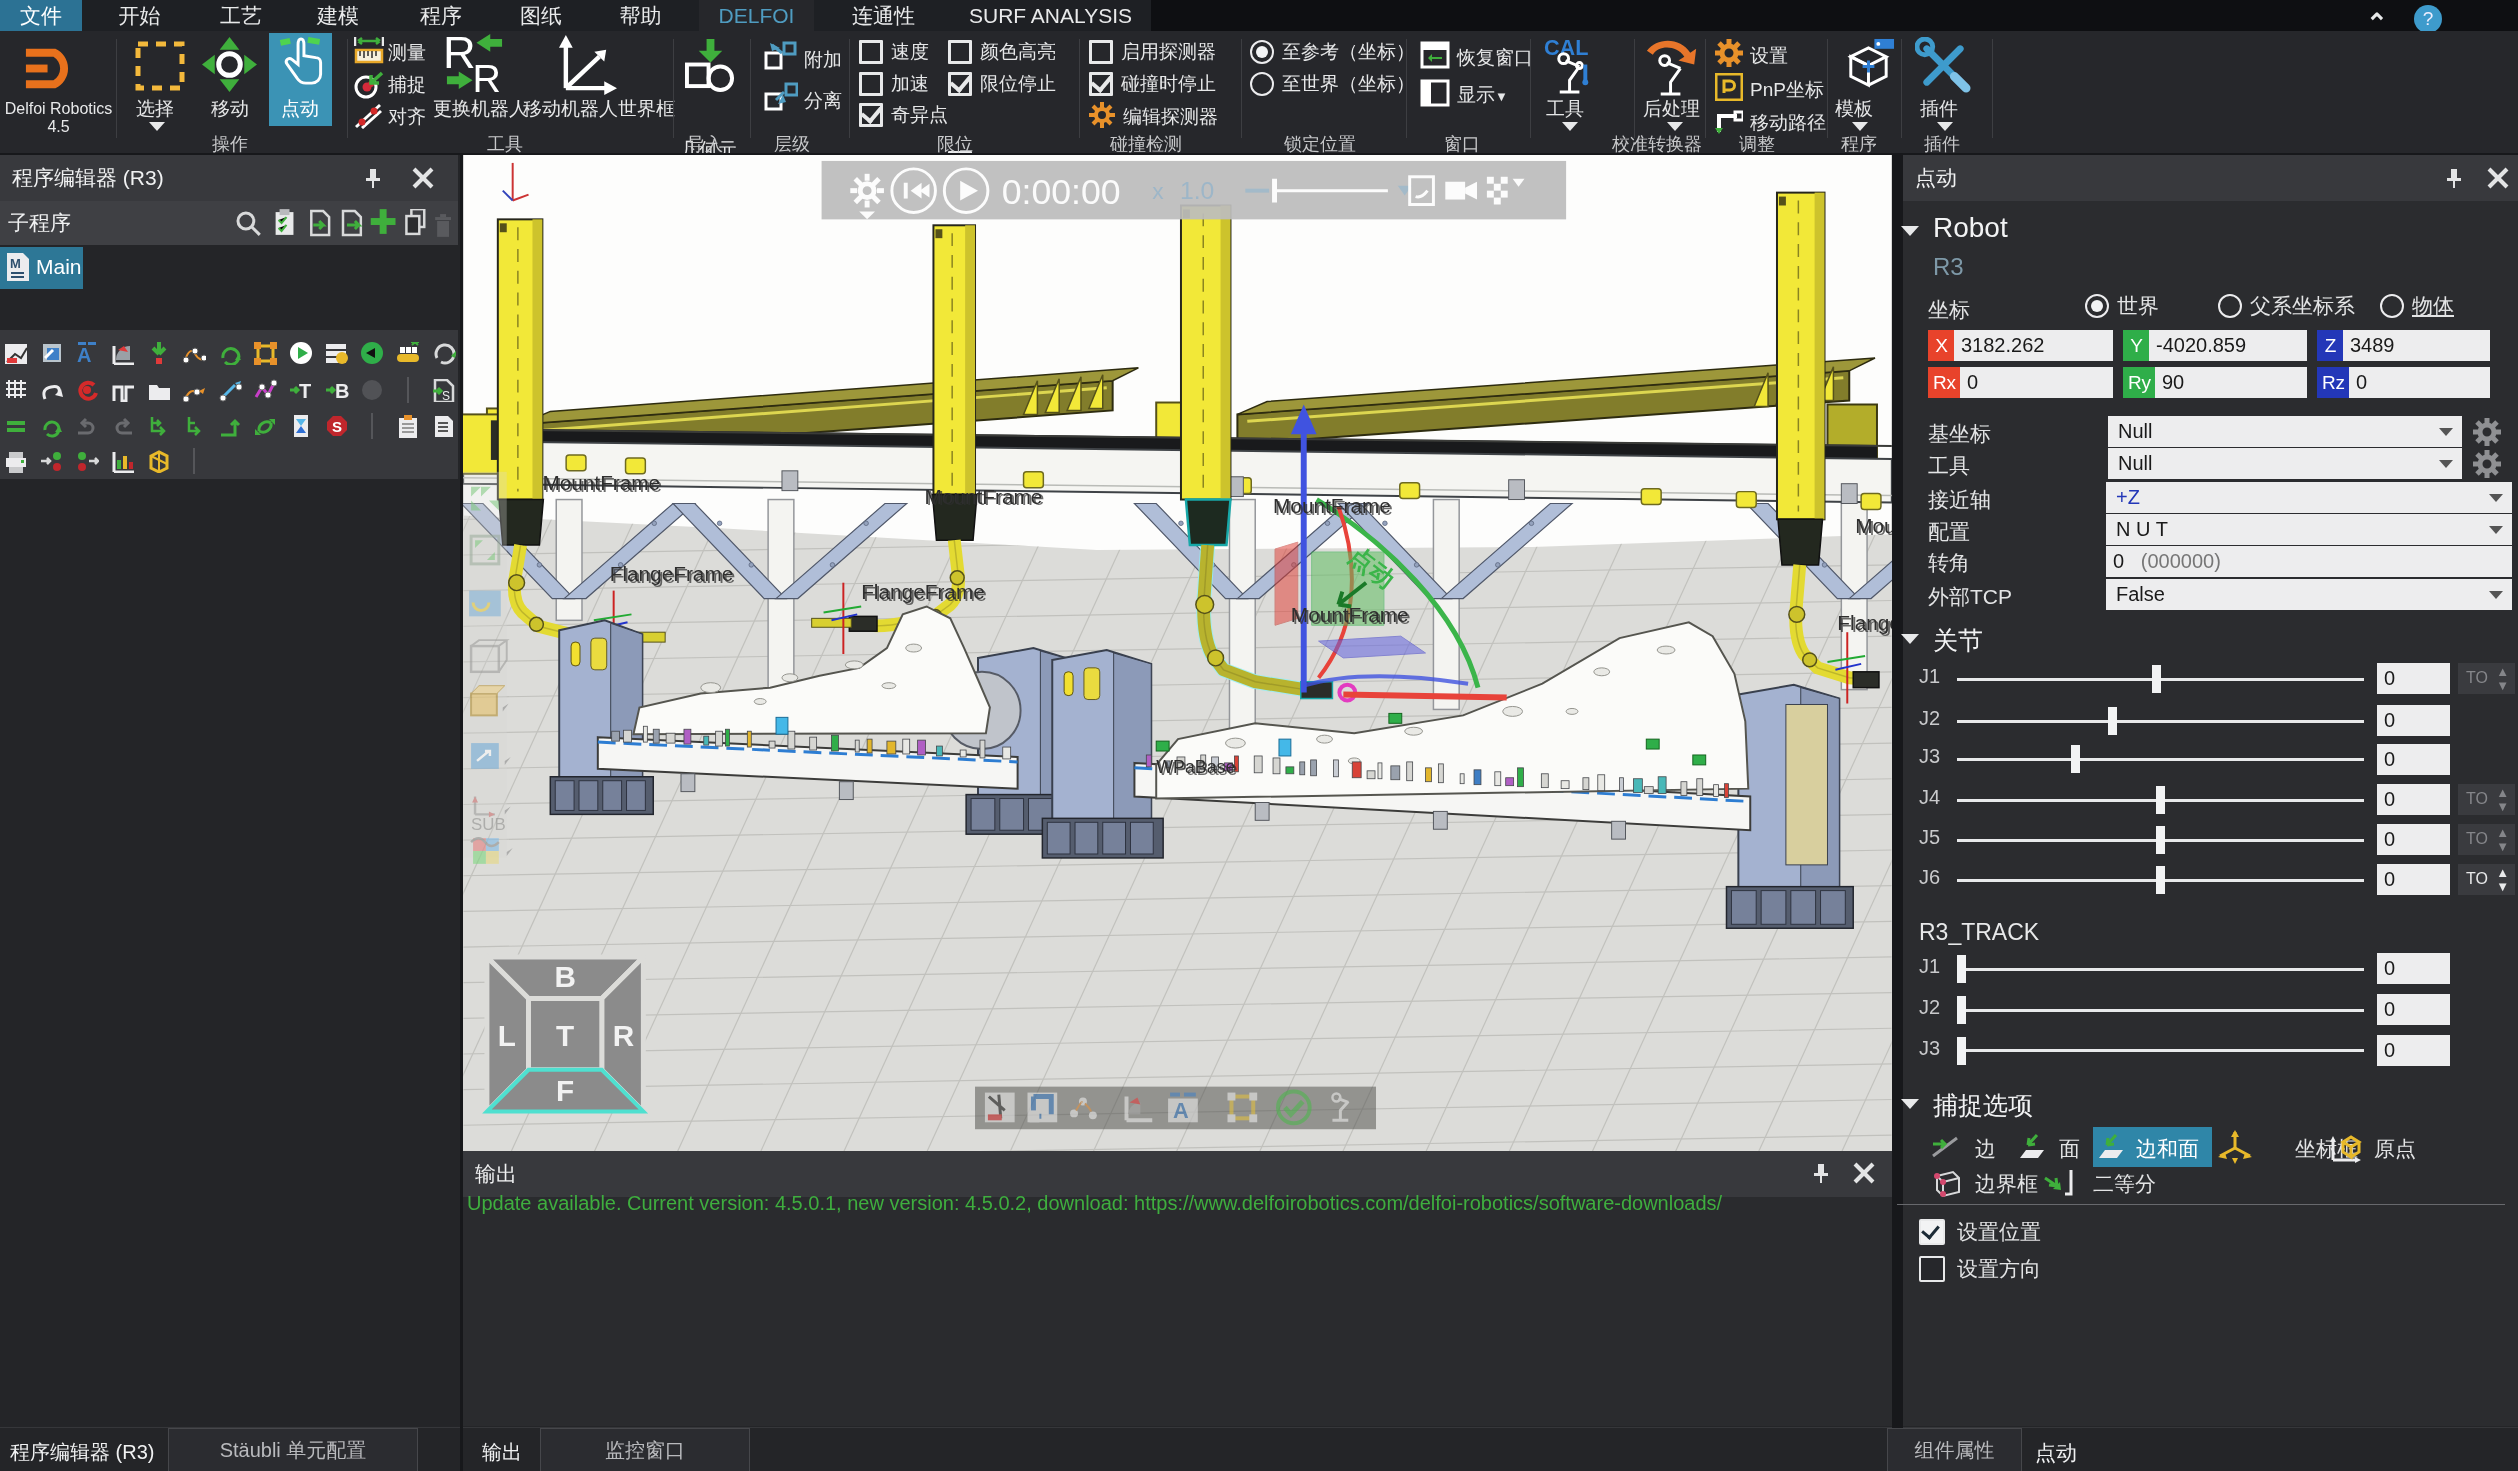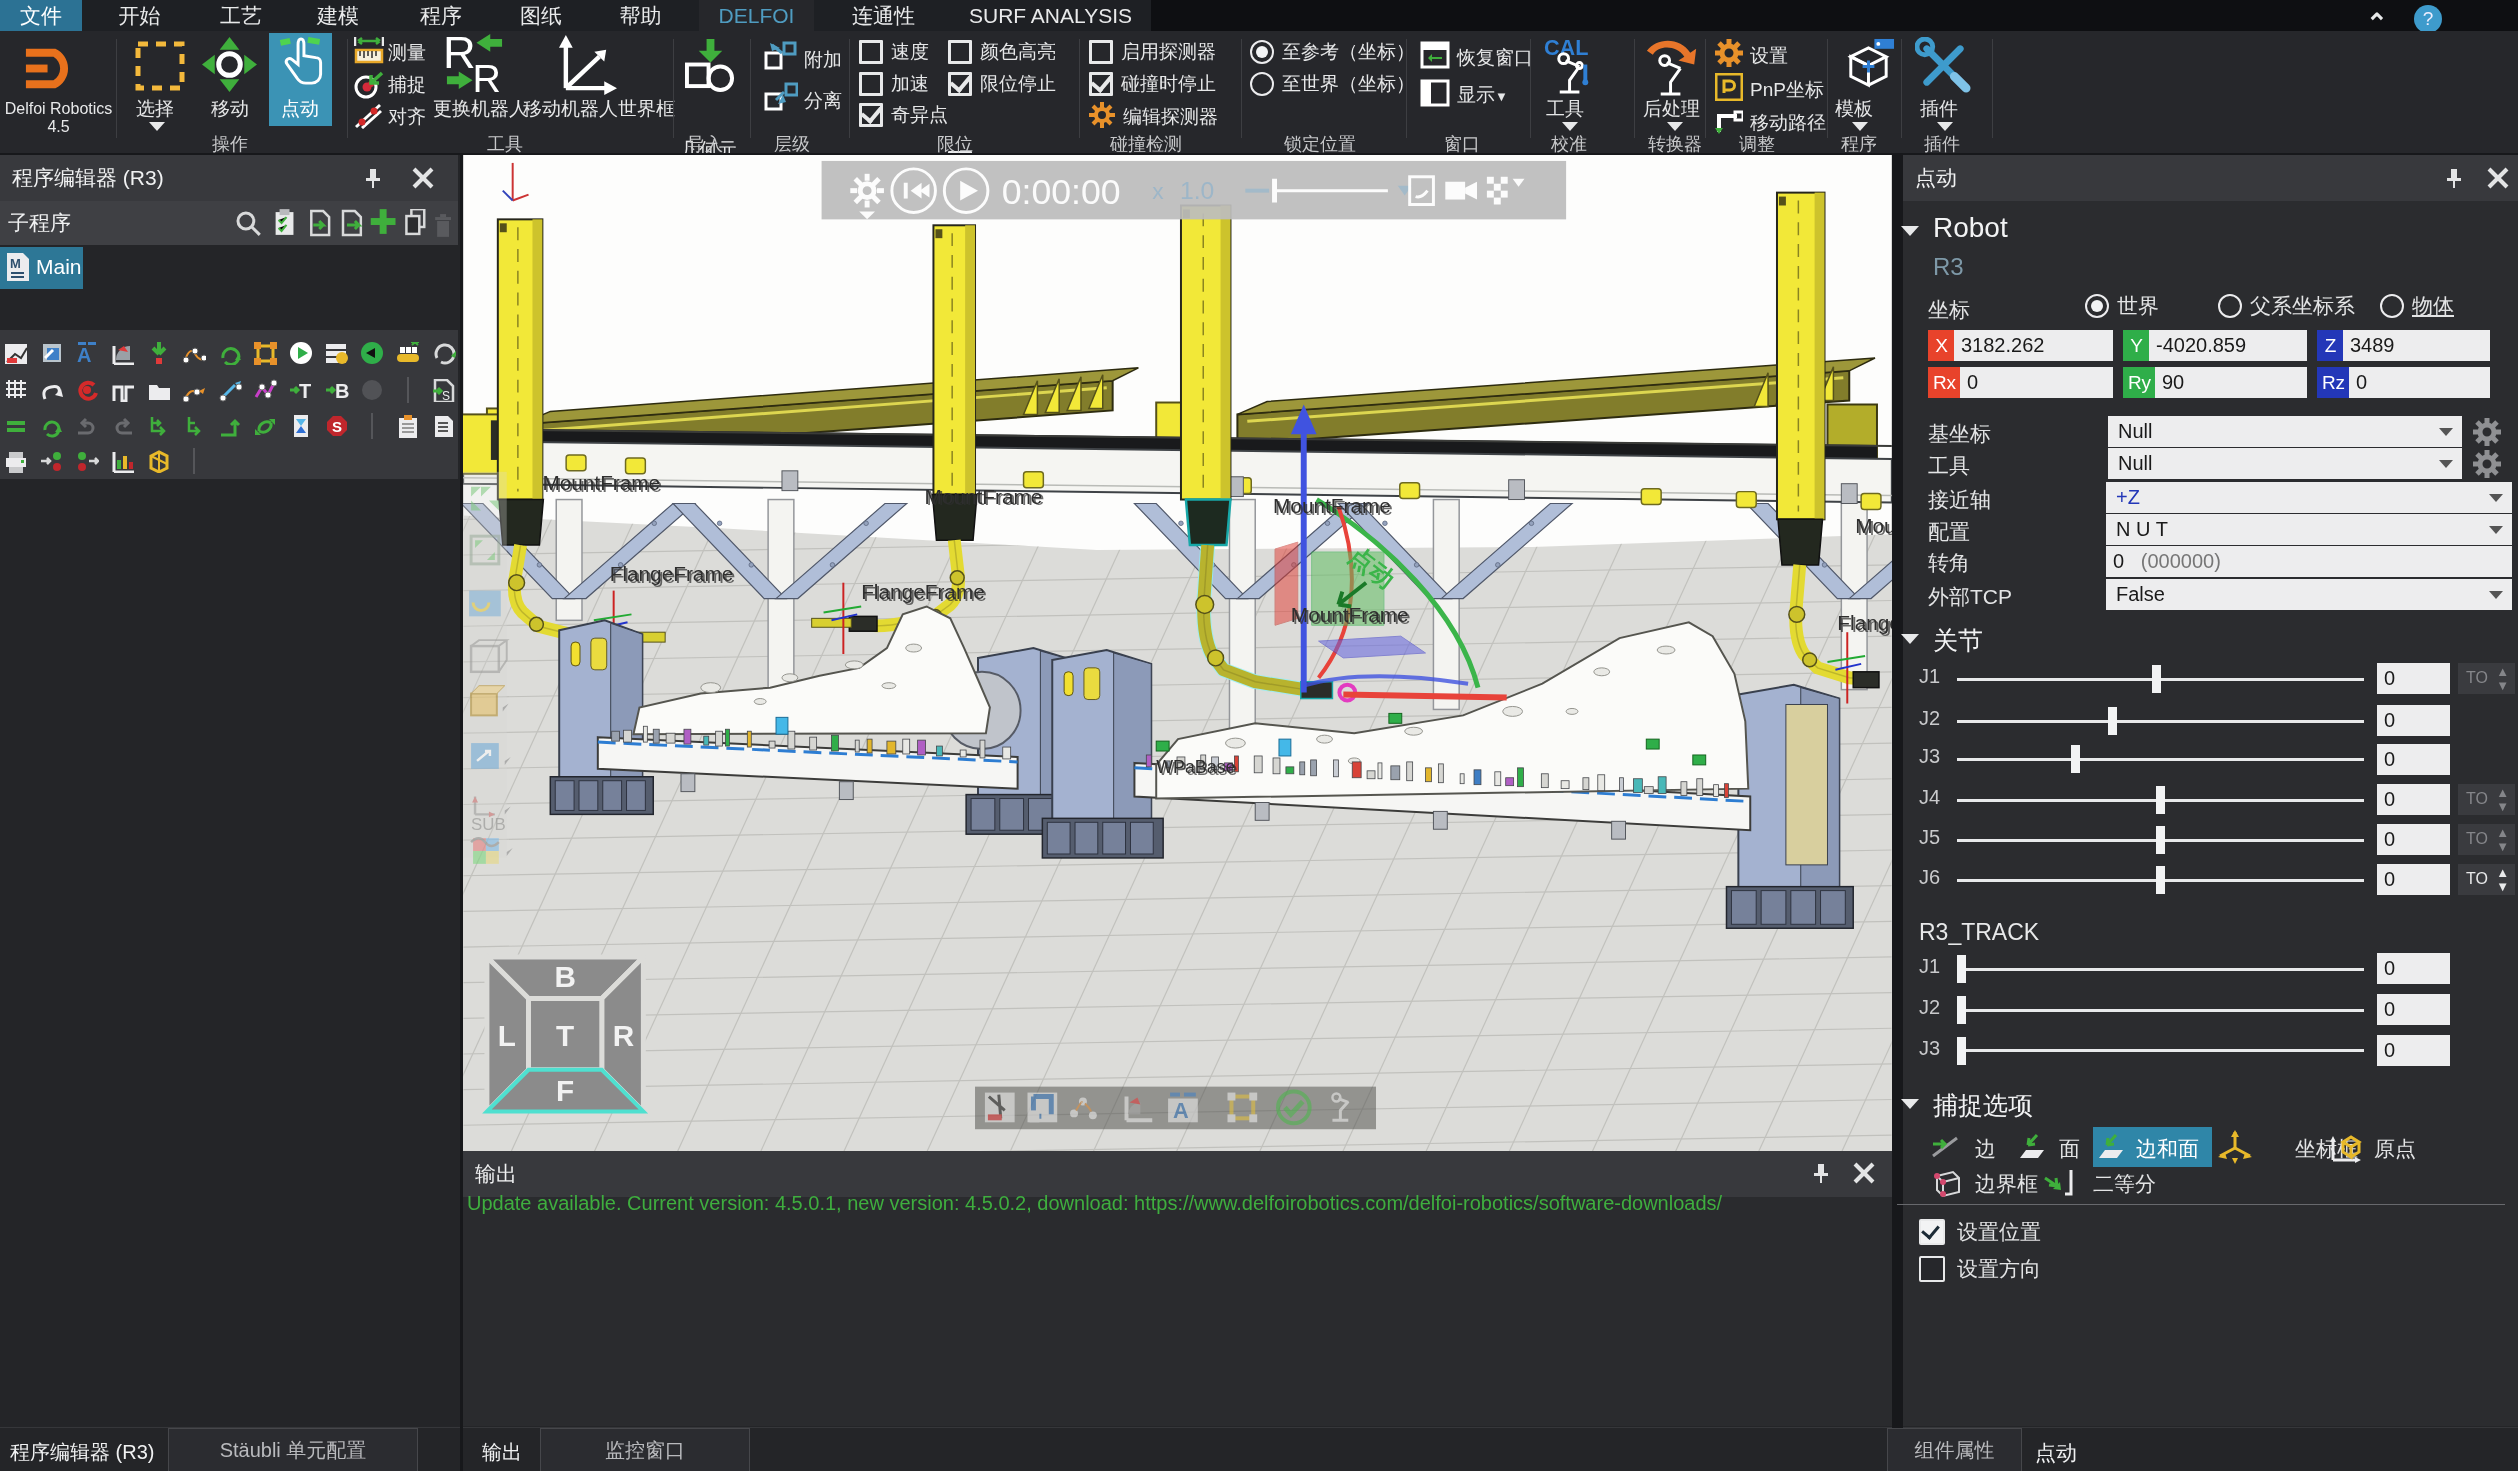--- a/index.html
+++ b/index.html
@@ -243,21 +243,21 @@
 <g stroke="#fff" stroke-width="3" fill="none">
           <path d="M18 58 h20 M28 58 v-12 l10 -14 M38 32 l-14 -6"></path>
           <circle cx="22" cy="24" r="5"></circle>
           <circle cx="38" cy="31" r="3"></circle>
         </g>
 <path d="M44 30 v16" stroke="#2f7fd4" stroke-width="4"></path>
         <circle cx="44" cy="48" r="3" fill="#2f7fd4"></circle>
       </svg>
 <div class="ritem" style="left:1546px;top:65px;">工具</div>
 <div class="abs" style="left:1562px;top:91px;width:0;height:0;border-left:8px solid transparent;border-right:8px solid transparent;border-top:9px solid #e8e9ea;"></div>
-<div class="rlabel" style="left:1490px;width:158px;">校准</div>
+<div class="rlabel" style="left:1490px;width:158px;text-align:right;">校准</div>
 <div class="rsep" style="left:1634px;"></div>
 <svg class="abs" style="left:1643px;top:4px;" width="63" height="63" viewBox="0 0 64 64">
 <path d="M4 16 c10 -14 34 -14 44 2 l6 -4 l-2 16 l-16 -4 l6 -4 c-8 -12 -26 -12 -32 -2 z" fill="#e8752a"></path>
 <g stroke="#fff" stroke-width="3" fill="none">
           <path d="M18 60 h20 M28 60 v-12 l10 -14 M38 34 l-14 -6"></path>
           <circle cx="22" cy="26" r="5"></circle>
         </g>
       </svg>
 <div class="ritem" style="left:1643px;top:65px;">后处理</div>
 <div class="abs" style="left:1667px;top:91px;width:0;height:0;border-left:8px solid transparent;border-right:8px solid transparent;border-top:9px solid #e8e9ea;"></div>

